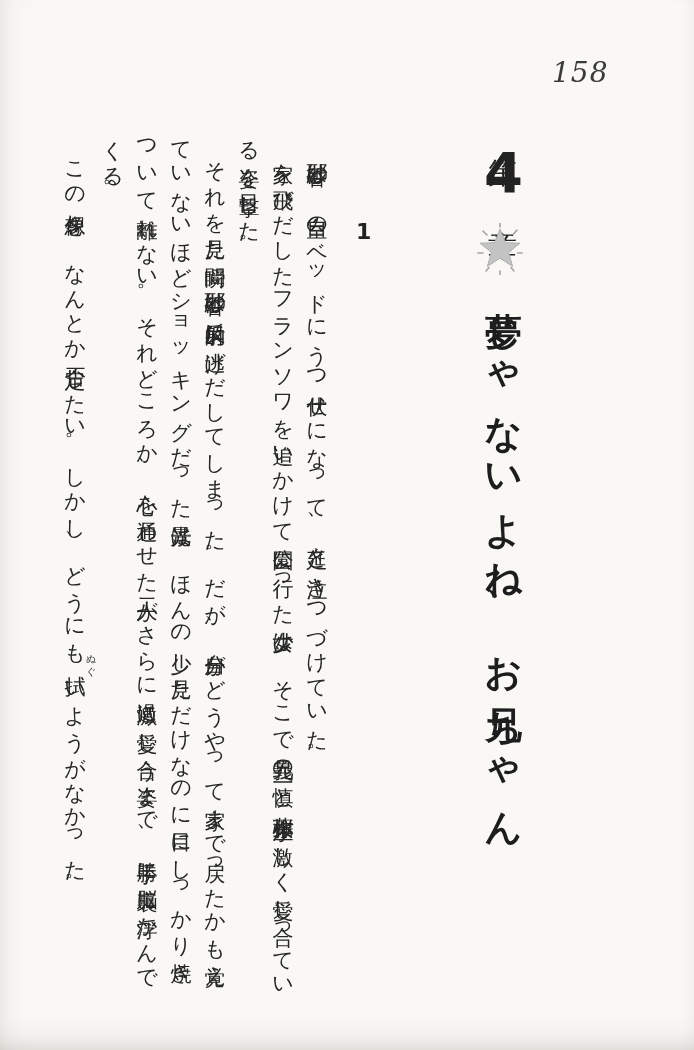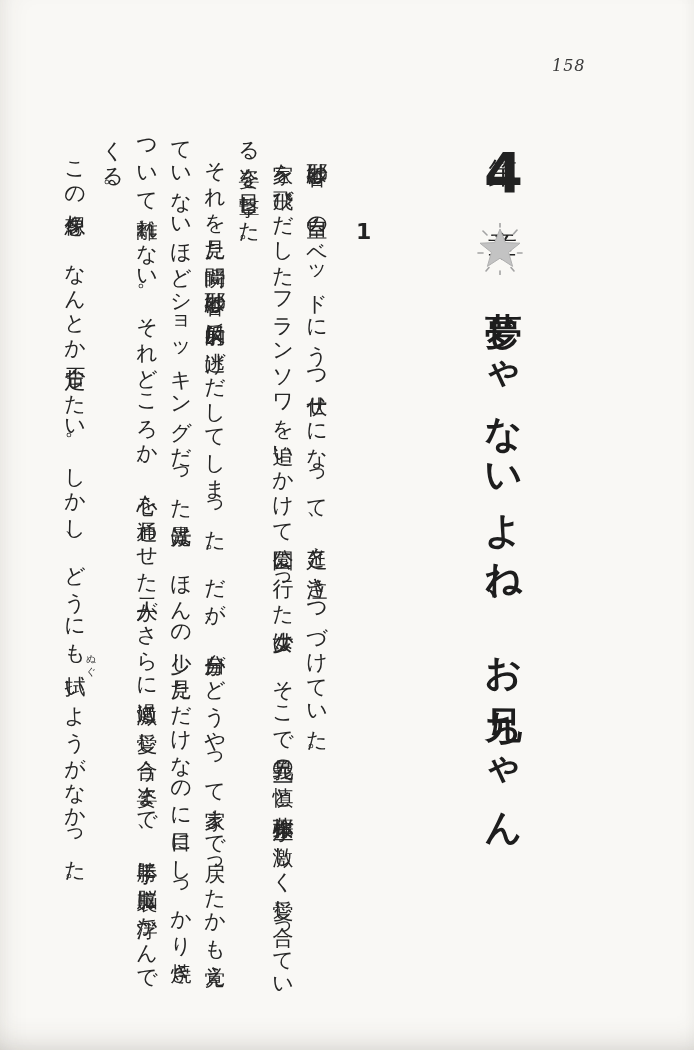--- a/index.html
+++ b/index.html
@@ -21,21 +21,21 @@
     color: #262626;
   }
 
   
   .page-number {
     position: absolute;
     top: 56px;
     left: 552px;
     font-family: "DejaVu Serif", "Liberation Serif", serif;
     font-style: italic;
-    font-size: 16px;
+    font-size: 28px;
     letter-spacing: 1px;
     color: #3a3a3a;
   }
 
   
   .chapter-heading {
     position: absolute;
     top: 136px;
     right: 158px;
     height: 880px;

